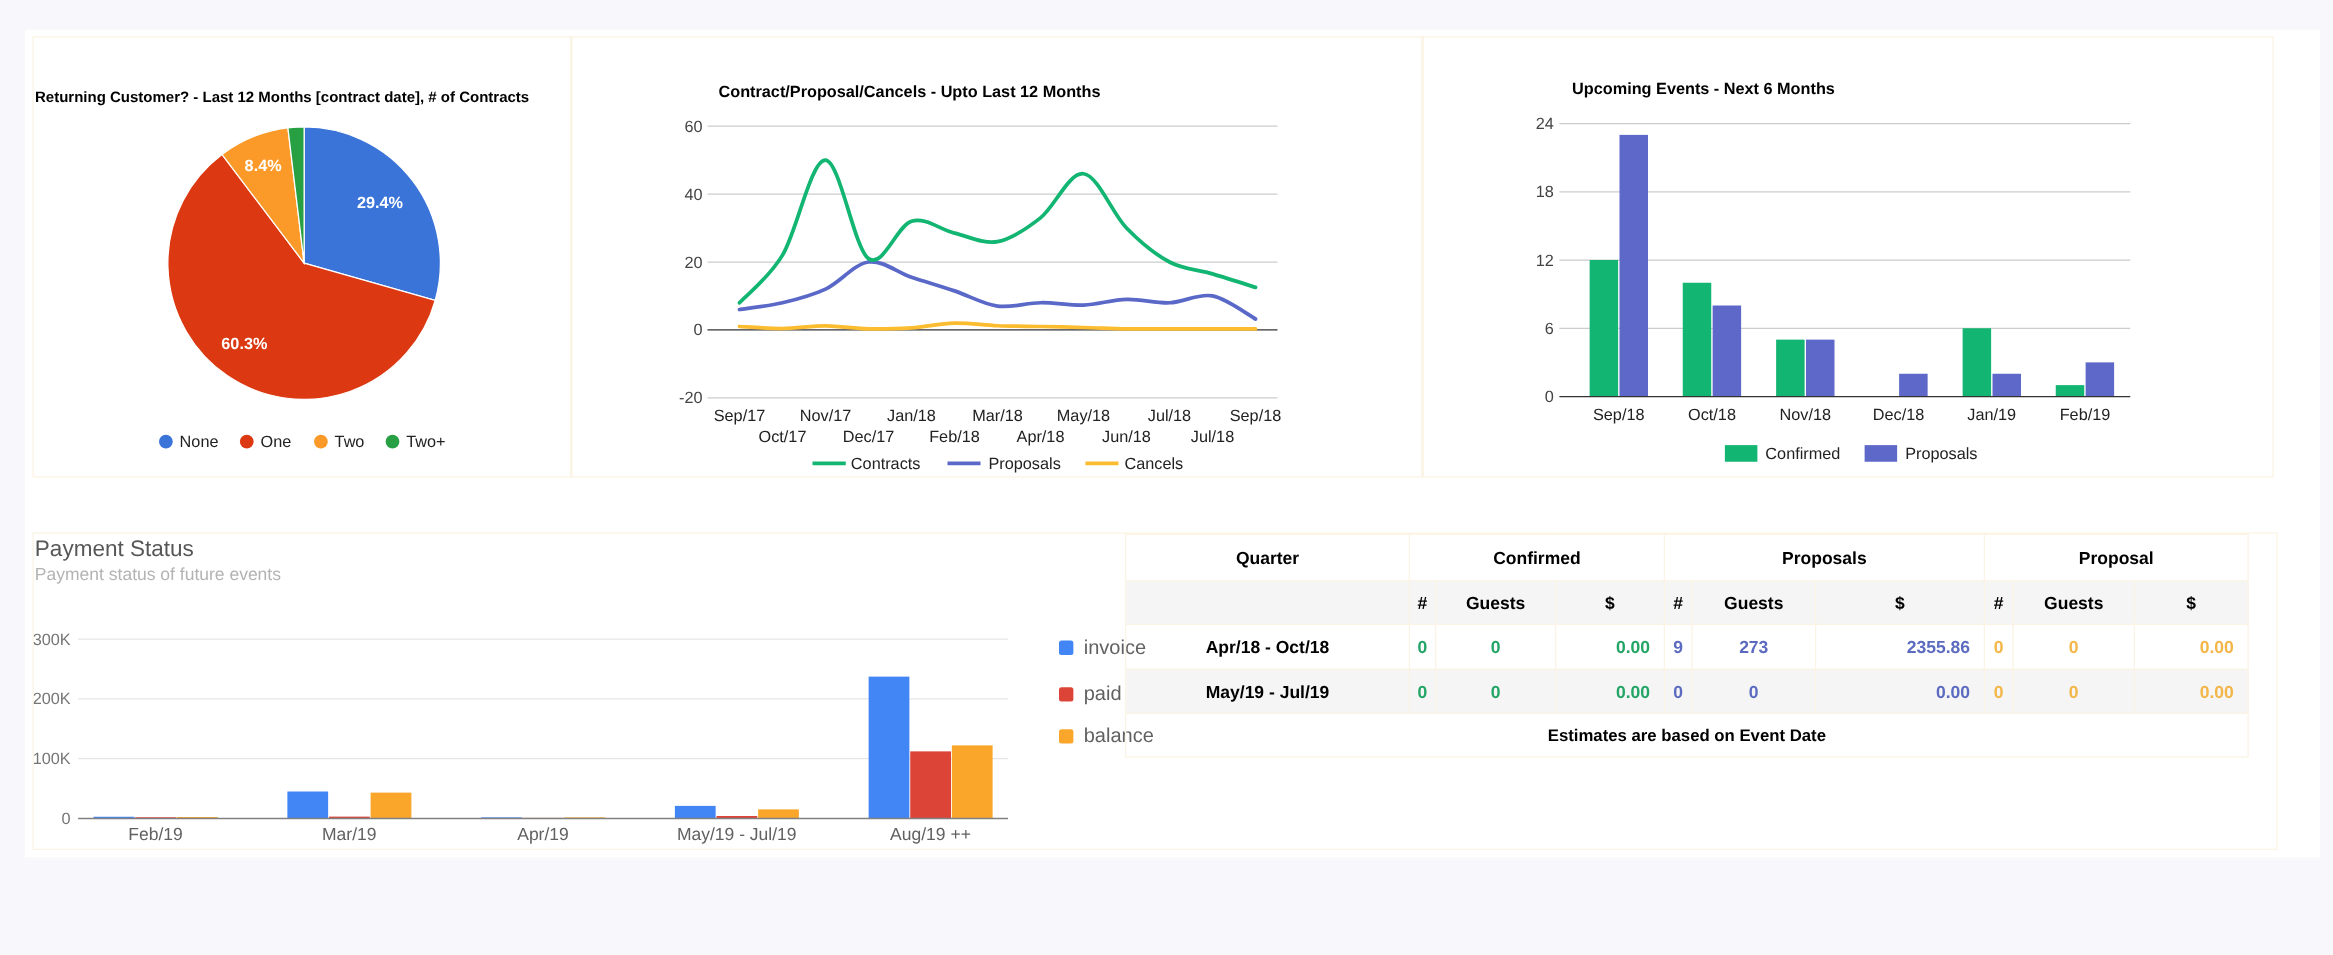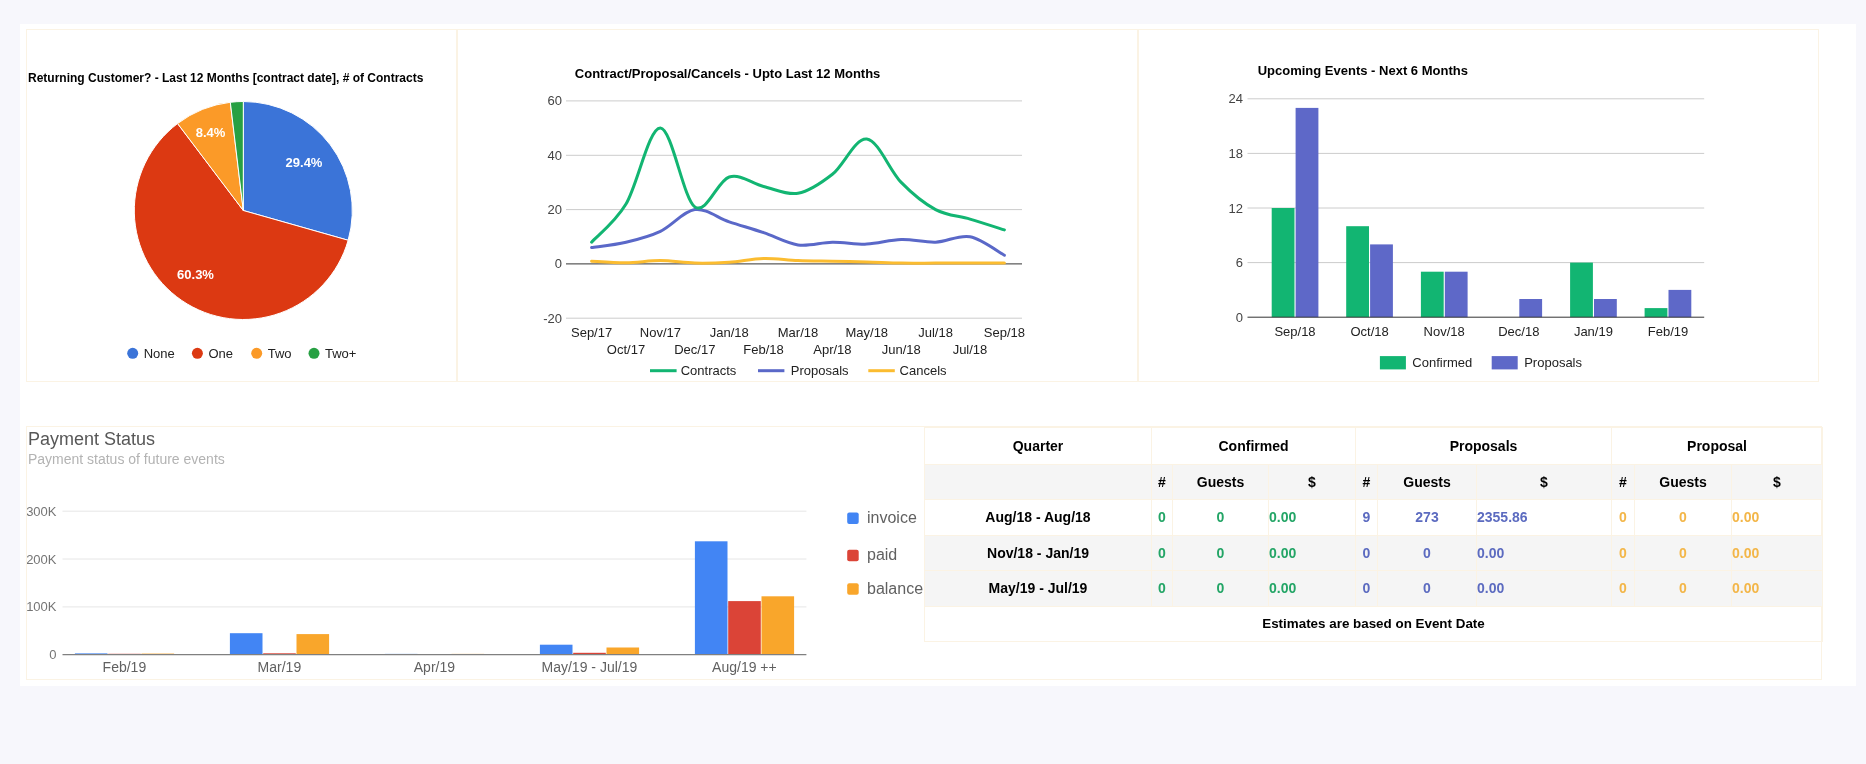--- a/index.html
+++ b/index.html
@@ -11,30 +11,30 @@
 .ctitle { font:bold 13px "Liberation Sans", sans-serif; fill:#000000; }
 .ctitle12 { font:bold 12px "Liberation Sans", sans-serif; fill:#000000; }
 .ylab { font:13px "Liberation Sans", sans-serif; fill:#444444; }
 .xlab { font:13px "Liberation Sans", sans-serif; fill:#222222; }
 .plab { font:bold 13px "Liberation Sans", sans-serif; fill:#ffffff; }
 .paytitle { font:18px "Liberation Sans", sans-serif; fill:#575757; }
 .paysub { font:14px "Liberation Sans", sans-serif; fill:#b3b3b3; }
 .pylab { font:13px "Liberation Sans", sans-serif; fill:#757575; }
 .pxlab { font:14px "Liberation Sans", sans-serif; fill:#616161; }
 .pleg { font:16px "Liberation Sans", sans-serif; fill:#616161; }
-.qtable { position:absolute; left:924px; top:427px; border-collapse:collapse; table-layout:fixed; font-family:"Liberation Sans", sans-serif; }
+.qtable { position:absolute; left:900px; top:427px; border-collapse:collapse; table-layout:fixed; font-family:"Liberation Sans", sans-serif; }
 .qtable td { border:1px solid #fbf3e4; font-weight:bold; font-size:14px; color:#000; padding:0; }
 .qtable tr { height:35.5px; }
 .qtable tr.h1 { height:37px; }
 .qtable tr.h1 td { text-align:center; }
 .qtable tr.h2 { height:35px; background:#f5f5f5; }
 .qtable tr.g { background:#f5f5f5; }
 .qtable td.q { text-align:center; }
 .qtable td.c { text-align:center; }
-.qtable td.r { padding-right:11px; }
+.qtable td.r { text-align:right; padding-right:11px; }
 .qtable tr.f { height:35px;margin-left:16px; }
 .qtable tr.f td { text-align:center; font-size:13.4px; }
 </style></head>
 <body>
 <div id="panel"></div>
 <div id="topcard"></div>
 <div class="vdiv" style="left:456px"></div>
 <div class="vdiv" style="left:1137px"></div>
 <div id="botcard"></div>
 <svg class="abs" style="left:27px;top:30px" width="428" height="352" viewBox="0 0 428 352">
@@ -188,52 +188,40 @@
         <td class="c">Guests</td>
         <td class="c">$</td>
         <td class="c">#</td>
         <td class="c">Guests</td>
         <td class="c">$</td>
         <td class="c">#</td>
         <td class="c">Guests</td>
         <td class="c">$</td>
       </tr>
 <tr>
-        <td class="q">Aug/18 - Aug/18</td>
+        <td class="q">Apr/18 - Oct/18</td>
         <td class="c" style="color:#23a566">0</td>
         <td class="c" style="color:#23a566">0</td>
         <td class="r" style="color:#23a566">0.00</td>
         <td class="c" style="color:#5c6bc0">9</td>
         <td class="c" style="color:#5c6bc0">273</td>
         <td class="r" style="color:#5c6bc0">2355.86</td>
         <td class="c" style="color:#f3b648">0</td>
         <td class="c" style="color:#f3b648">0</td>
         <td class="r" style="color:#f3b648">0.00</td>
       </tr>
 <tr class="g">
-        <td class="q">Nov/18 - Jan/19</td>
+        <td class="q">May/19 - Jul/19</td>
         <td class="c" style="color:#23a566">0</td>
         <td class="c" style="color:#23a566">0</td>
         <td class="r" style="color:#23a566">0.00</td>
         <td class="c" style="color:#5c6bc0">0</td>
         <td class="c" style="color:#5c6bc0">0</td>
         <td class="r" style="color:#5c6bc0">0.00</td>
         <td class="c" style="color:#f3b648">0</td>
         <td class="c" style="color:#f3b648">0</td>
         <td class="r" style="color:#f3b648">0.00</td>
       </tr>
-<tr class="g">
-        <td class="q">May/19 - Jul/19</td>
-        <td class="c" style="color:#23a566">0</td>
-        <td class="c" style="color:#23a566">0</td>
-        <td class="r" style="color:#23a566">0.00</td>
-        <td class="c" style="color:#5c6bc0">0</td>
-        <td class="c" style="color:#5c6bc0">0</td>
-        <td class="r" style="color:#5c6bc0">0.00</td>
-        <td class="c" style="color:#f3b648">0</td>
-        <td class="c" style="color:#f3b648">0</td>
-        <td class="r" style="color:#f3b648">0.00</td>
-      </tr>
 <tr class="f">
         <td colspan="10">Estimates are based on Event Date</td>
       </tr>
 </tbody>
   </table>
 
 </body></html>

